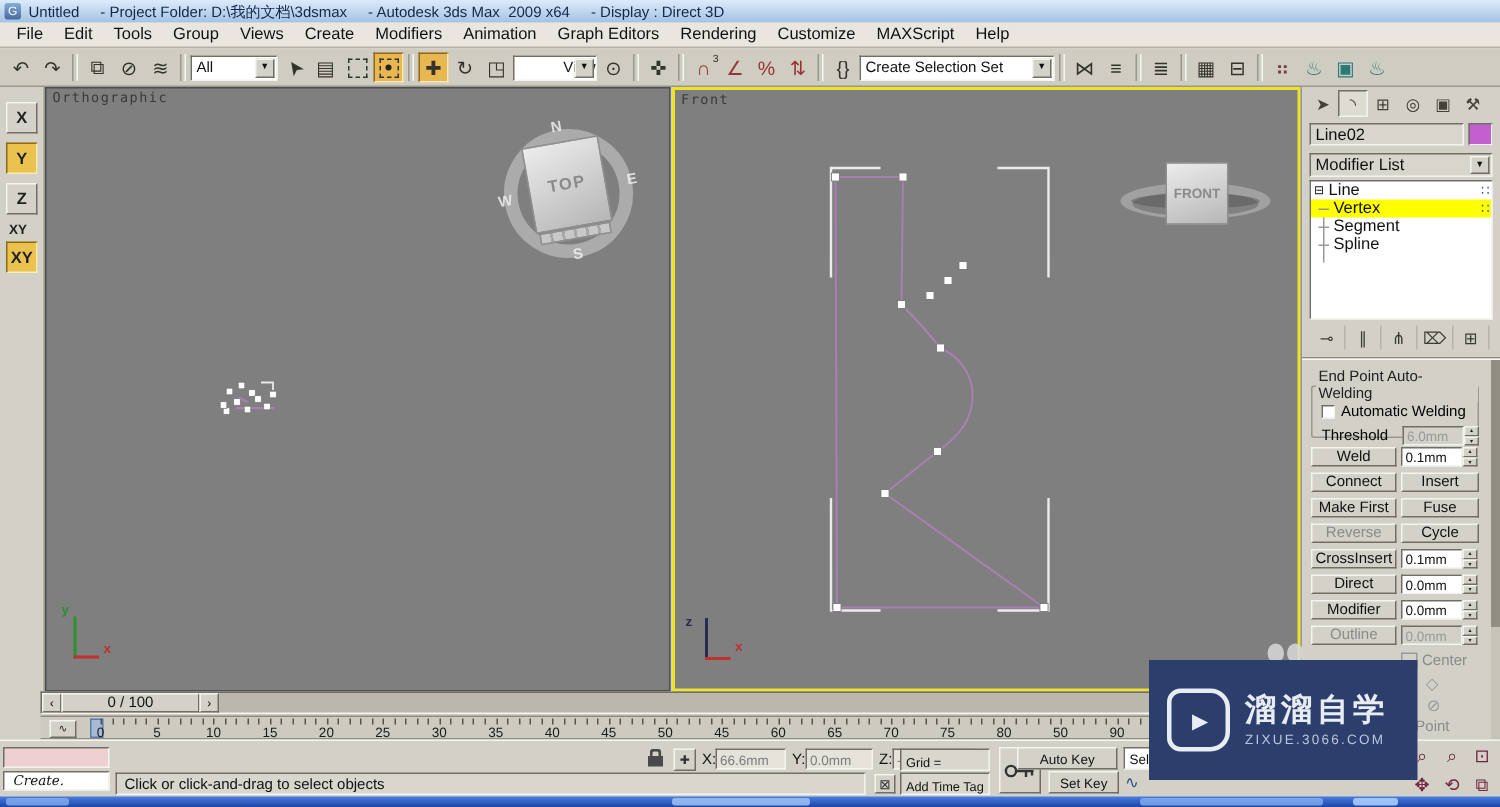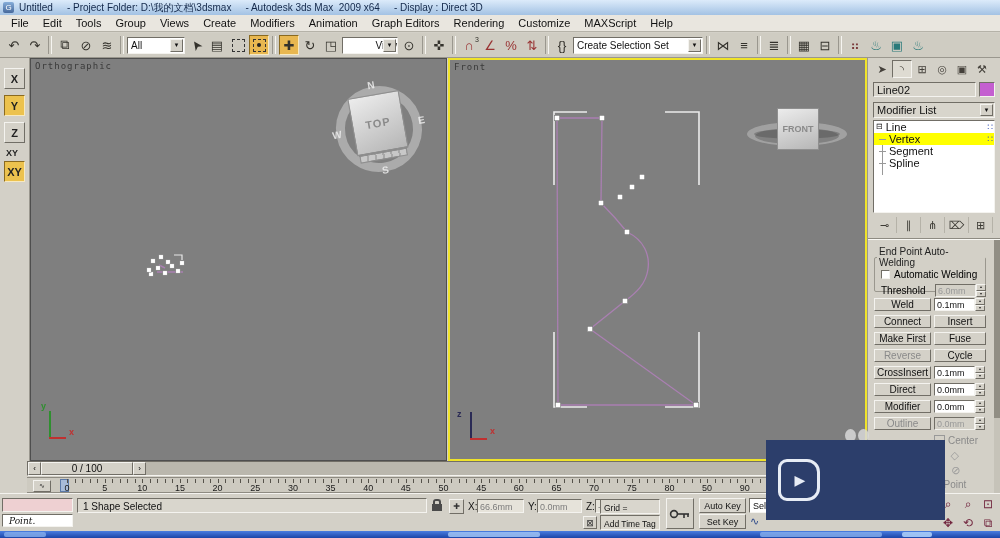--- a/index.html
+++ b/index.html
@@ -95,21 +95,21 @@
   #status-prompt{position:absolute;left:77px;top:21px;width:500px;height:15px;background:#d9d6cd;font-size:10px;color:#111;padding:2px 0 0 5px;}
   .lock{position:absolute;left:432px;top:10px;width:10px;height:7px;background:#4a4a4a;}
   .lock:before{content:"";position:absolute;top:-5px;left:1px;width:4px;height:4px;border:2px solid #4a4a4a;border-bottom:none;border-radius:3px 3px 0 0;}
   #absoffset{position:absolute;left:449px;top:5px;width:15px;height:15px;font-size:8px;display:flex;align-items:center;justify-content:center;color:#333;}
   .coord-lbl{position:absolute;top:7px;font-size:10px;color:#111;}
   .coord-field{position:absolute;top:5px;height:14px;background:#e6e3da;color:#7c7c7c;font-size:9px;padding:2px 0 0 2px;}
   #grid-box{position:absolute;left:600px;top:5px;width:60px;height:15px;background:#d9d6cd;font-size:8.5px;color:#111;padding:3px 0 0 3px;}
   #timetag-box{position:absolute;left:600px;top:21px;width:60px;height:15px;background:#d9d6cd;font-size:8.5px;color:#111;padding:3px 0 0 3px;}
   #timetag-icon{position:absolute;left:583px;top:22px;width:14px;height:13px;font-size:9px;display:flex;align-items:center;justify-content:center;color:#333;}
   #keybtn{position:absolute;left:666px;top:4px;width:28px;height:31px;display:flex;align-items:center;justify-content:center;}
-  #autokey{position:absolute;left:699px;top:4px;width:47px;height:15px;font-size:9px;display:flex;align-items:center;justify-content:center;color:#111;}
+  #autokey{position:absolute;left:678px;top:4px;width:67px;height:15px;font-size:9px;display:flex;align-items:center;justify-content:center;color:#111;}
   #setkey{position:absolute;left:699px;top:20px;width:47px;height:15px;font-size:9px;display:flex;align-items:center;justify-content:center;color:#111;}
   #selefield{position:absolute;left:749px;top:4px;width:70px;height:15px;background:#fff;font-size:9px;color:#111;padding:2px 0 0 3px;}
   #curve-ico{position:absolute;left:750px;top:21px;font-size:11px;color:#334e8c;}
   #navicons{position:absolute;left:938px;top:494px;width:60px;height:38px;display:grid;grid-template-columns:repeat(3,1fr);align-items:center;justify-items:center;font-size:12px;color:#72263f;}
   .nav-ico{width:19px;height:17px;display:flex;align-items:center;justify-content:center;}
   
   #watermark{position:absolute;left:766px;top:440px;width:179px;height:80px;z-index:60;display:flex;align-items:center;padding-left:12px;box-sizing:border-box;}
   .wm-logo{width:36px;height:36px;border:3px solid #e7ecf5;border-radius:9px 13px 13px 9px;display:flex;align-items:center;justify-content:center;flex:0 0 auto;}
   .wm-logo span{color:#e7ecf5;font-size:14px;margin-left:2px;}
   .wm-text{margin-left:10px;}
@@ -604,22 +604,22 @@
         <div class="tick" style="left: 770.41px;"></div>
         <div class="tick" style="left: 777.94px;"></div>
         <div class="tick" style="left: 785.47px;"></div>
         <div class="tick" style="left: 793px;"></div>
         <div class="tick-lbl" style="left: 784px;">100</div>
       </div>
   </div>
 
   <div id="statusbar">
     <div id="listener-pink" class="sunken"></div>
-    <div id="listener-white" class="sunken">Point.</div>
-    <div id="status-sel" class="sunken">1 Shape Selected</div>
+    <div id="listener-white" class="sunken">Create.</div>
+    <div id="status-prompt" class="sunken">Click or click-and-drag to select objects</div>
     <span class="lock"></span>
     <div id="absoffset" class="btn3d">✚</div>
     <span class="coord-lbl" style="left:468px;">X:</span>
     <span class="coord-field sunken" style="left:477px;width:47px;">66.6mm</span>
     <span class="coord-lbl" style="left:528px;">Y:</span>
     <span class="coord-field sunken" style="left:537px;width:45px;">0.0mm</span>
     <span class="coord-lbl" style="left:586px;">Z:</span>
     <span class="coord-field sunken" style="left:595px;width:55px;">-94.845mm</span>
     <div id="grid-box" class="sunken">Grid = 10.0mm</div>
     <div id="timetag-icon" class="btn3d">⊠</div>
@@ -644,20 +644,24 @@
       <div class="nav-ico">⊡</div>
       <div class="nav-ico">✥</div>
       <div class="nav-ico">⟲</div>
       <div class="nav-ico">⧉</div>
     </div>
 
   <div id="watermark" style="background: rgb(44, 62, 107);">
     <div class="wm-logo">
         <span>▶</span>
       </div>
+    <div class="wm-text">
+      <div class="wm-title">溜溜自学</div>
+      <div class="wm-url">zixue.3066.com</div>
+    </div>
   </div>
 
   <div id="taskbar">
     <div class="tb-block" style="left:4px;width:42px;"></div>
     <div class="tb-block" style="left:448px;width:92px;background:rgba(160,195,245,.85);"></div>
     <div class="tb-block" style="left:760px;width:122px;"></div>
     <div class="tb-block" style="left:902px;width:30px;background:rgba(170,205,250,.9);"></div>
   </div>
 
 </div>

